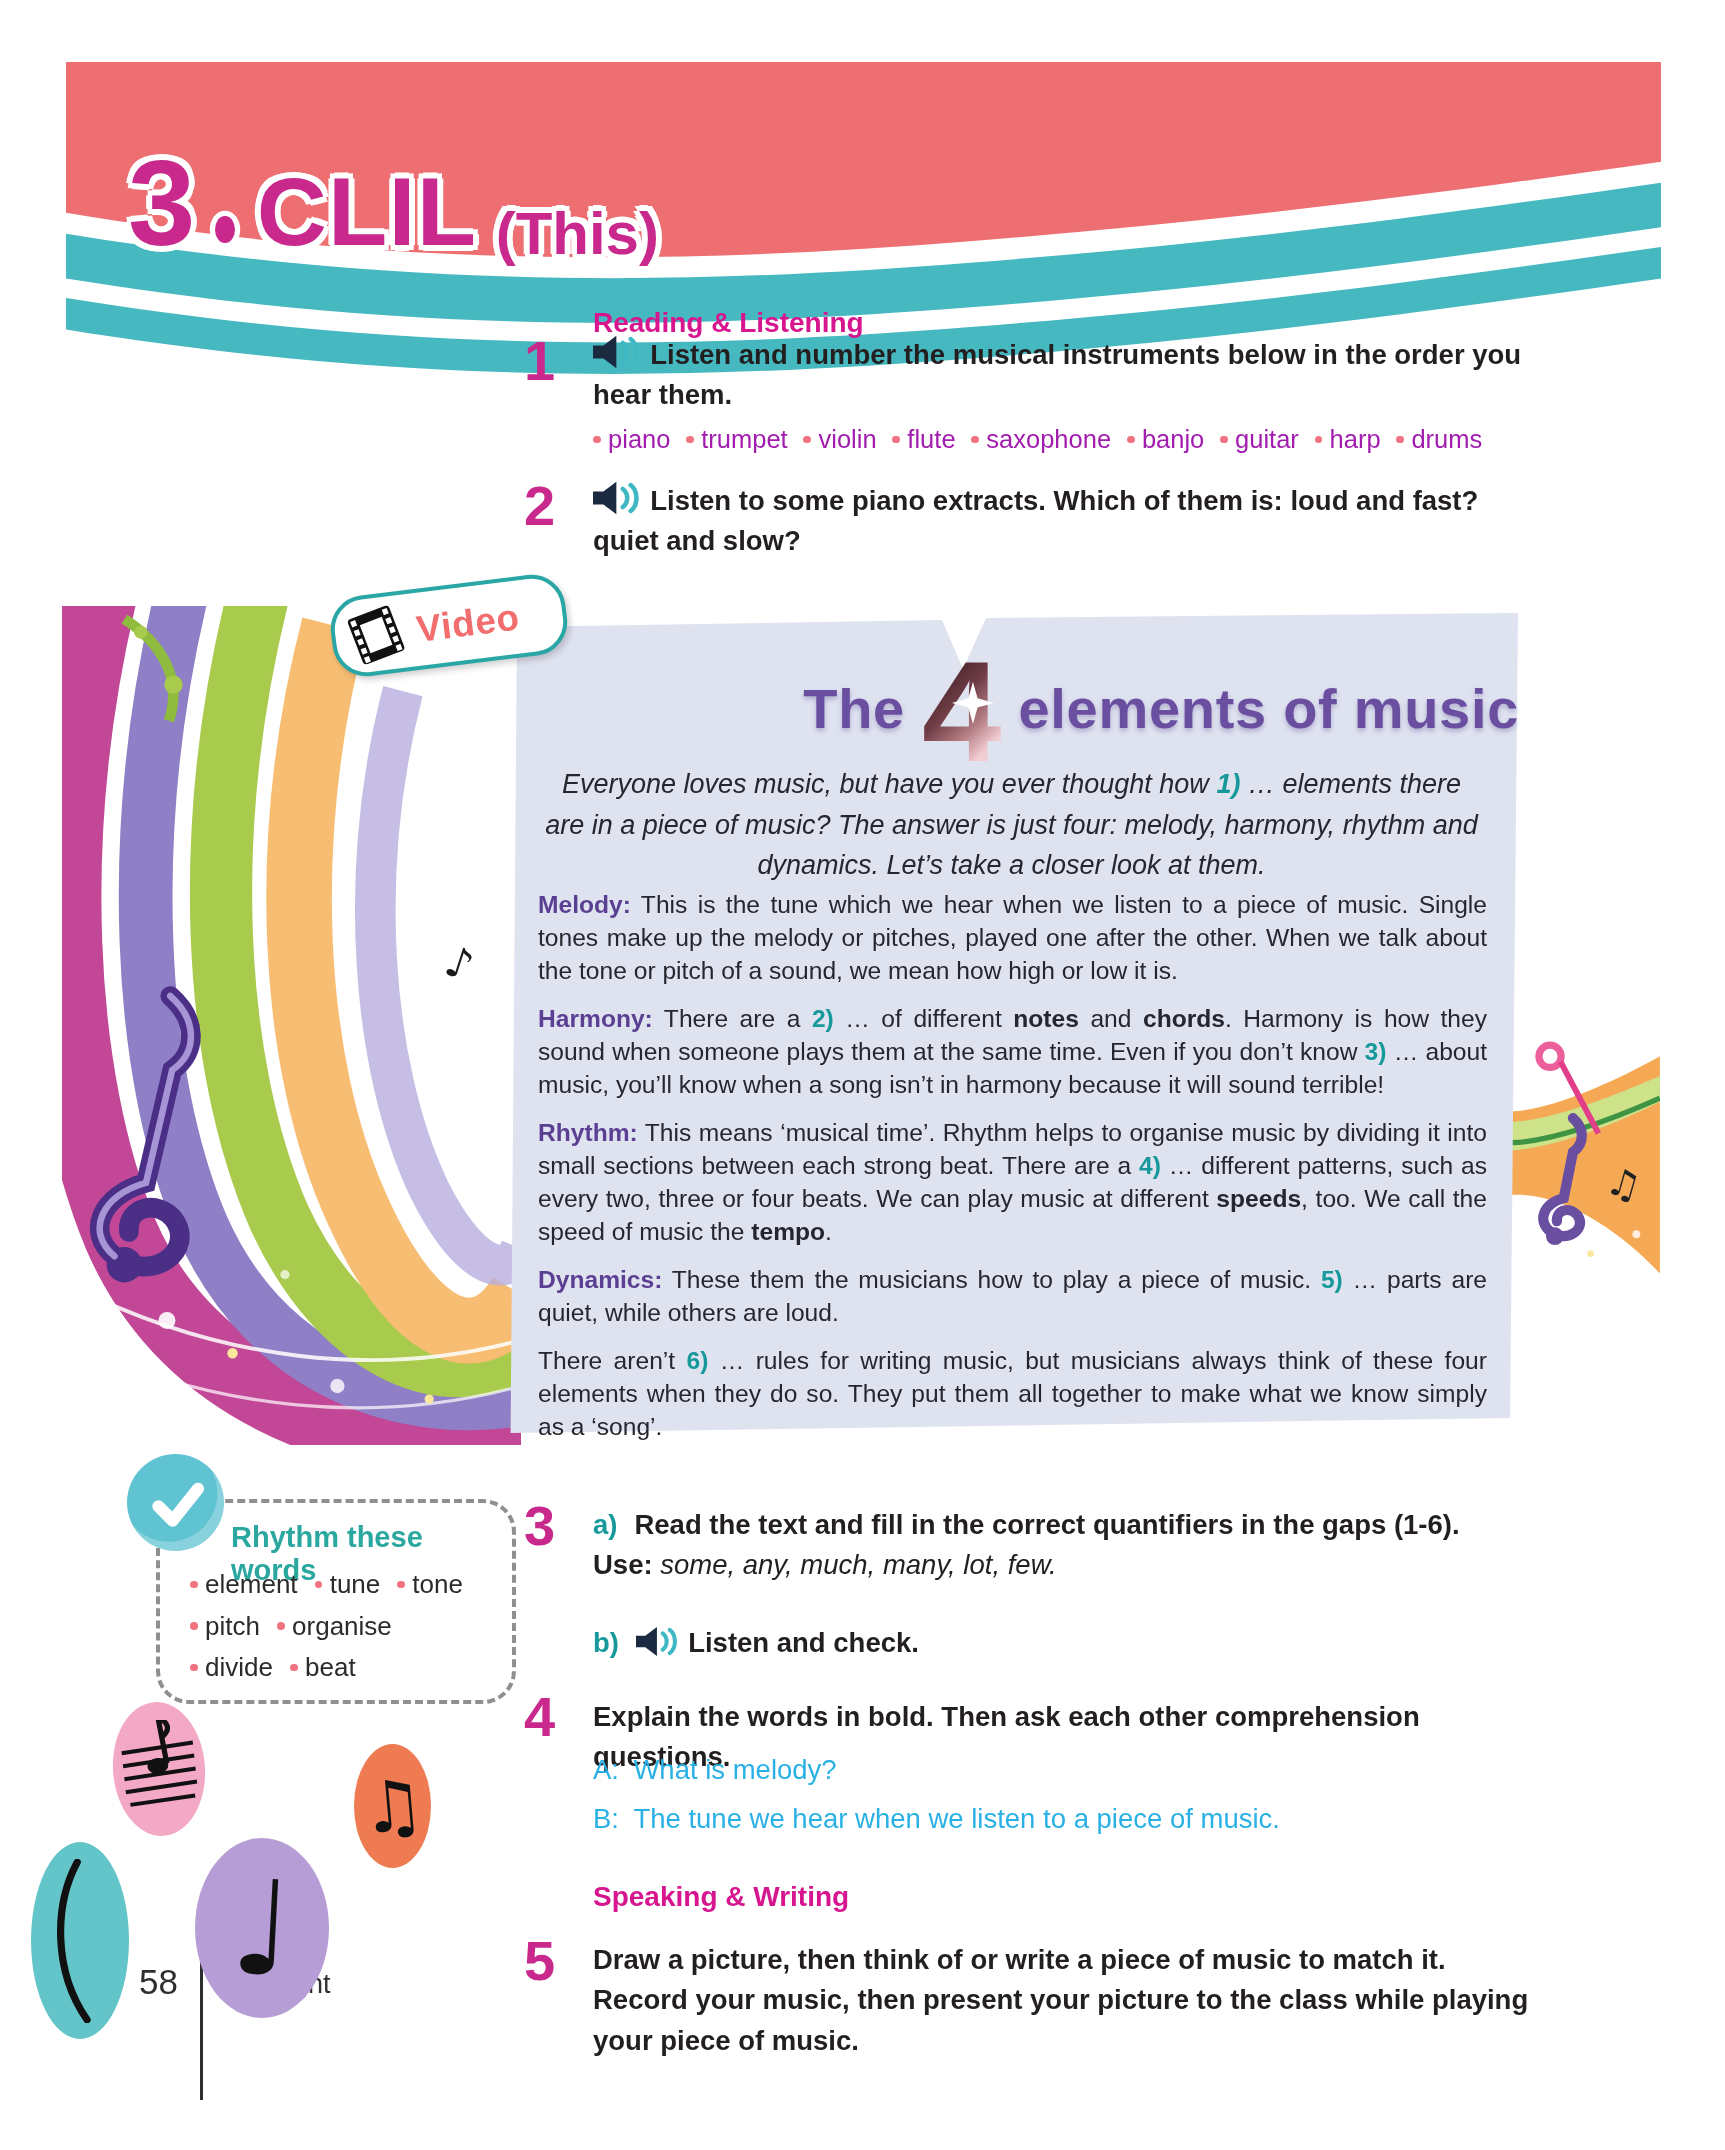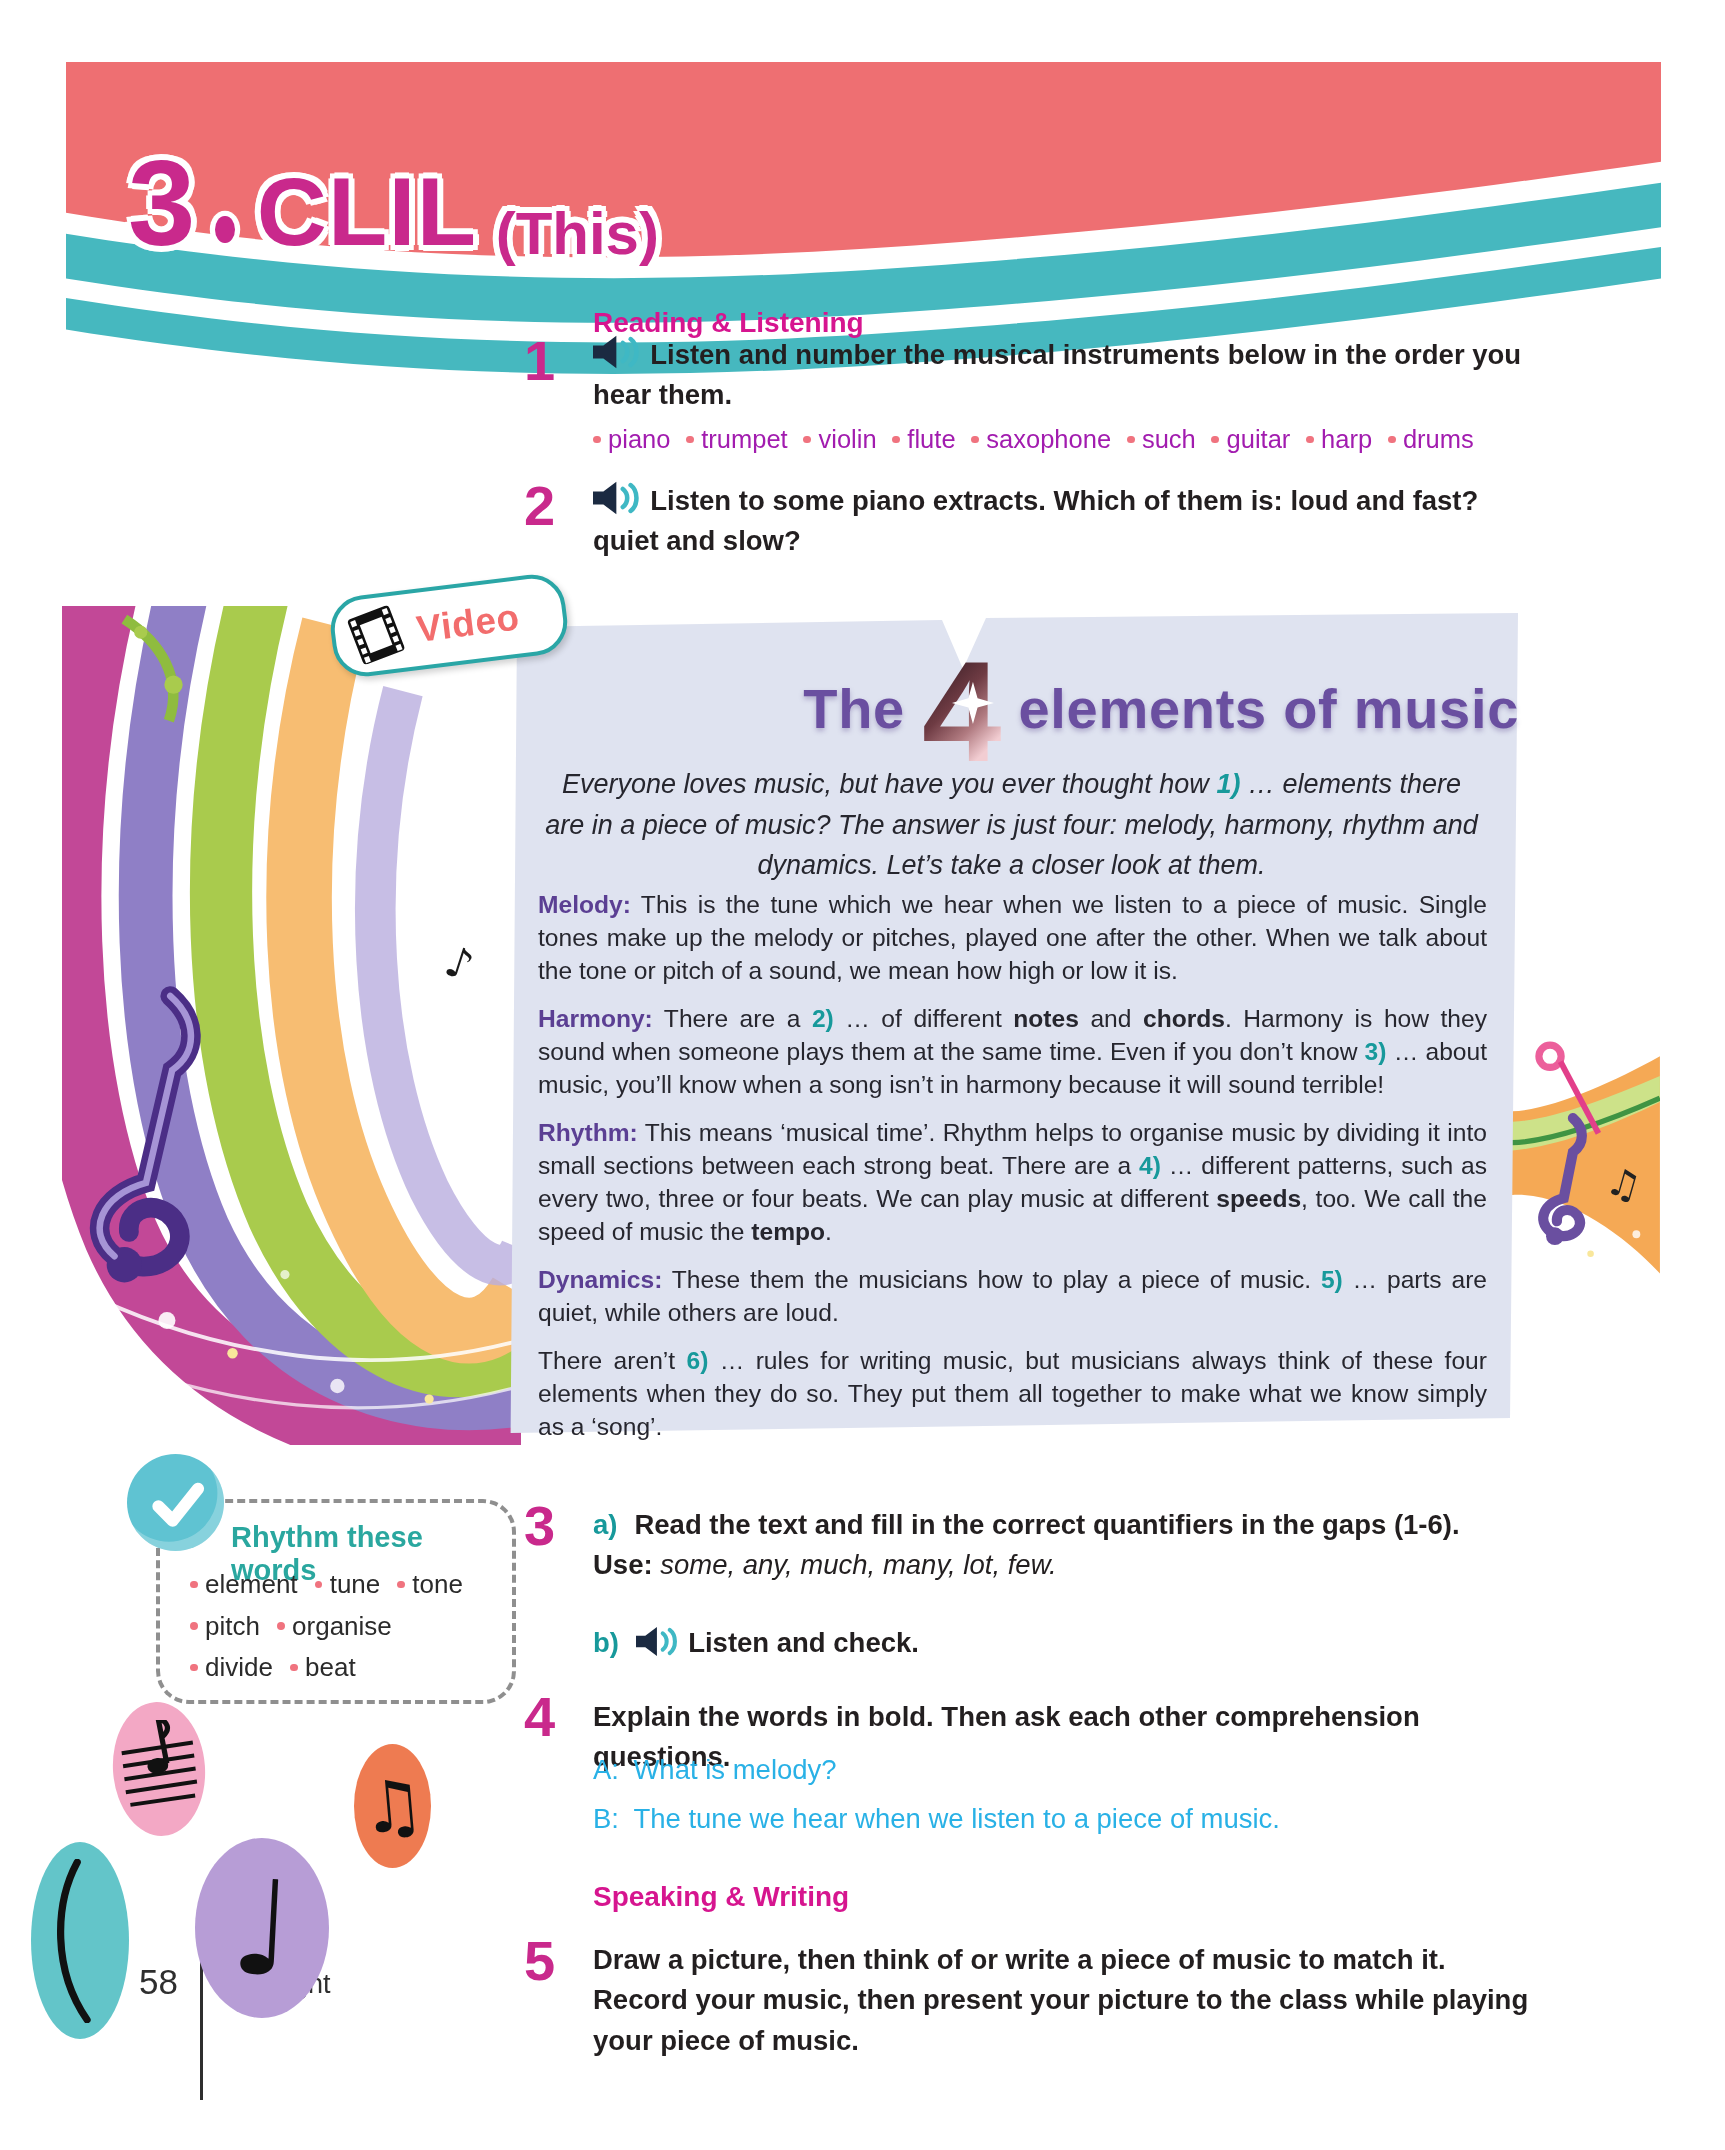--- a/index.html
+++ b/index.html
@@ -182,21 +182,21 @@
       <span class="bw">
         <span class="dot"></span>
         <span>flute</span>
       </span>
       <span class="bw">
         <span class="dot"></span>
         <span>saxophone</span>
       </span>
       <span class="bw">
         <span class="dot"></span>
-        <span>such</span>
+        <span>banjo</span>
       </span>
       <span class="bw">
         <span class="dot"></span>
         <span>guitar</span>
       </span>
       <span class="bw">
         <span class="dot"></span>
         <span>harp</span>
       </span>
       <span class="bw">

